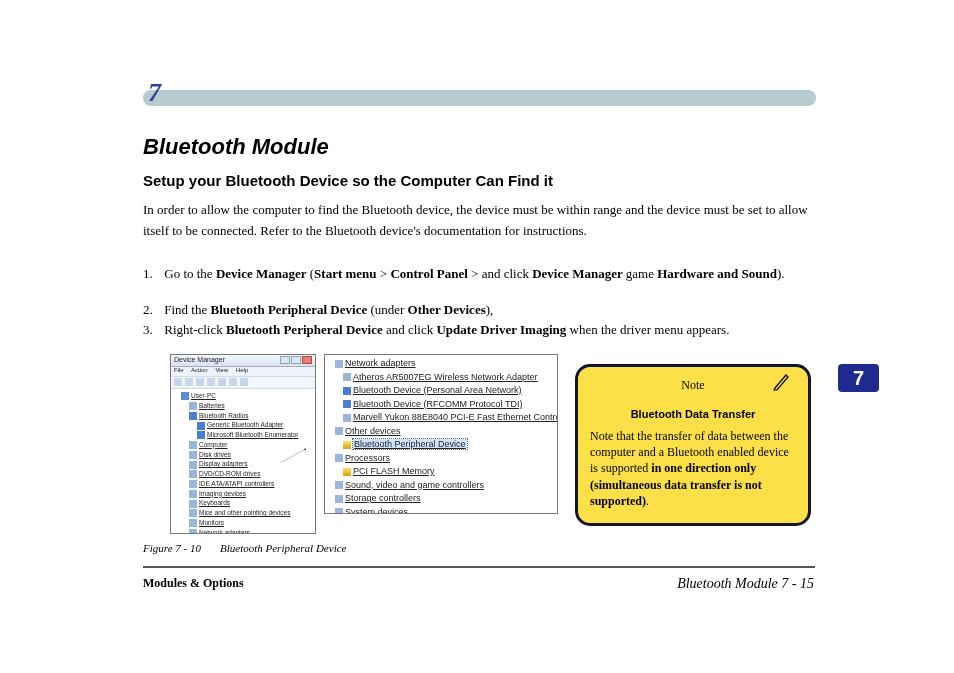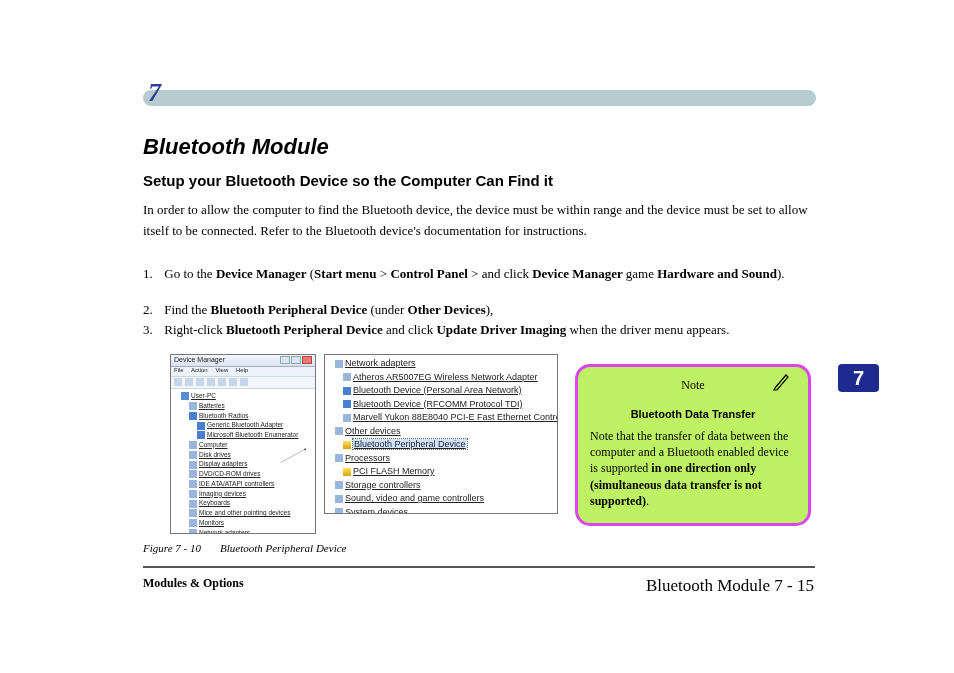--- a/index.html
+++ b/index.html
@@ -32,31 +32,31 @@
     .tree .lvl1 { padding-left:6px; }
     .tree .lvl2 { padding-left:14px; }
     .tree .lvl3 { padding-left:22px; }
     .tree .ic { display:inline-block; width:8px; height:8px; vertical-align:middle; margin-right:2px; }
     .tree .ic.comp { background:#5b8cd6; }
     .tree .ic.bt { background:#4a7ed0; }
     .tree .ic.dev { background:#9bb6dc; }
     .tree .ic.warn { background:linear-gradient(#ffe066,#d5a50a); }
     .tree .sel { background:#cfe3ff; outline:1px dotted #666; padding:0 1px; }
     
-    .note { position:absolute; left:575px; top:364px; width:236px; height:162px; background:#bef264; border:3px solid #d946ef; border-radius:15px; padding:10px 12px 10px 12px; font-family:"Times New Roman", Times, serif; font-size:12px; line-height:1.35; }
+    .note { position:absolute; left:575px; top:364px; width:236px; height:162px; background:#fde047; border:3px solid #0f172a; border-radius:15px; padding:10px 12px 10px 12px; font-family:"Times New Roman", Times, serif; font-size:12px; line-height:1.35; }
     .note svg { position:absolute; right:16px; top:4px; }
     .note .nlabel { font-family:"Times New Roman", Times, serif; font-size:12px; }
     .note .nhead { font-family:Arial, sans-serif; font-weight:bold; font-size:11px; margin-top:14px; }
     .note .nbody { margin-top:6px; }
     
     .sidetab { position:absolute; left:838px; top:364px; width:41px; height:28px; background:#1f2a8f; border-radius:4px; color:#fff; font-family:Arial, sans-serif; font-weight:bold; font-size:20px; text-align:center; line-height:28px; }
     
     .footer-line { position:absolute; left:143px; top:566px; width:672px; height:2px; background:#555; }
     .foot-left { position:absolute; left:143px; top:576px; font-size:12px; font-weight:bold; }
-    .foot-right { position:absolute; right:140px; top:576px; font-size:17px; }
+    .foot-right { position:absolute; right:140px; top:576px; font-size:14px;font-style:italic; }
     
     .arrow { position:absolute; left:244px; top:448px; width:100px; height:16px; pointer-events:none; }
   </style>
 </head>
 <body>
 
 <div class="hdr-pill"></div>
 <div class="hdr-num">7</div>
 
 <div class="h1">Bluetooth Module</div>
@@ -126,22 +126,22 @@
   <div class="tree" style="font-size:9px; line-height:1.5;">
     <div class="node lvl1"><span class="ic dev"></span><span>Network adapters</span></div>
     <div class="node lvl2"><span class="ic dev"></span><span>Atheros AR5007EG Wireless Network Adapter</span></div>
     <div class="node lvl2"><span class="ic bt"></span><span>Bluetooth Device (Personal Area Network)</span></div>
     <div class="node lvl2"><span class="ic bt"></span><span>Bluetooth Device (RFCOMM Protocol TDI)</span></div>
     <div class="node lvl2"><span class="ic dev"></span><span>Marvell Yukon 88E8040 PCI-E Fast Ethernet Controller</span></div>
     <div class="node lvl1"><span class="ic dev"></span><span>Other devices</span></div>
     <div class="node lvl2"><span class="ic warn"></span><span class="sel">Bluetooth Peripheral Device</span></div>
     <div class="node lvl1"><span class="ic dev"></span><span>Processors</span></div>
     <div class="node lvl2"><span class="ic warn"></span><span>PCI FLASH Memory</span></div>
+    <div class="node lvl1"><span class="ic dev"></span><span>Sound, video and game controllers</span></div>
     <div class="node lvl1"><span class="ic dev"></span><span>Storage controllers</span></div>
-    <div class="node lvl1"><span class="ic dev"></span><span>Sound, video and game controllers</span></div>
     <div class="node lvl1"><span class="ic dev"></span><span>System devices</span></div>
   </div>
 </div>
 
 <svg class="arrow" viewBox="0 0 100 60">
   <line x1="0" y1="55" x2="95" y2="3" stroke="#000" stroke-width="1"></line>
   <polygon points="95,3 88,3 92,10" fill="#000"></polygon>
 </svg>
 
 <div class="fig-label" style="left:143px; top:542px;">Figure 7 - 10</div>

